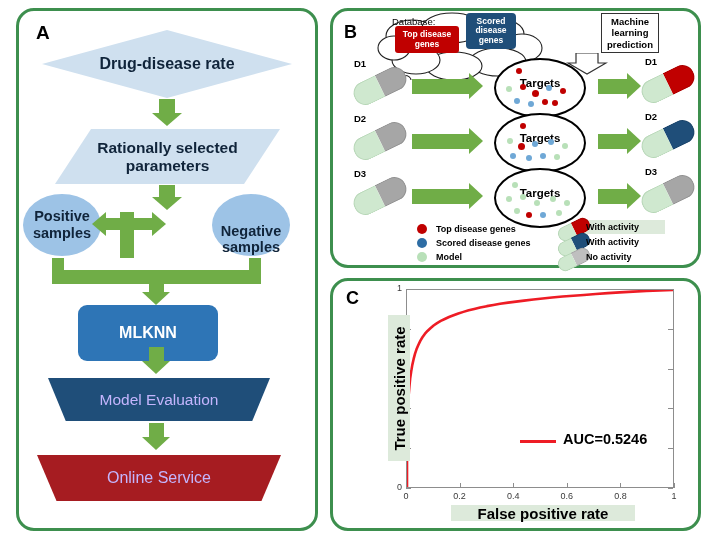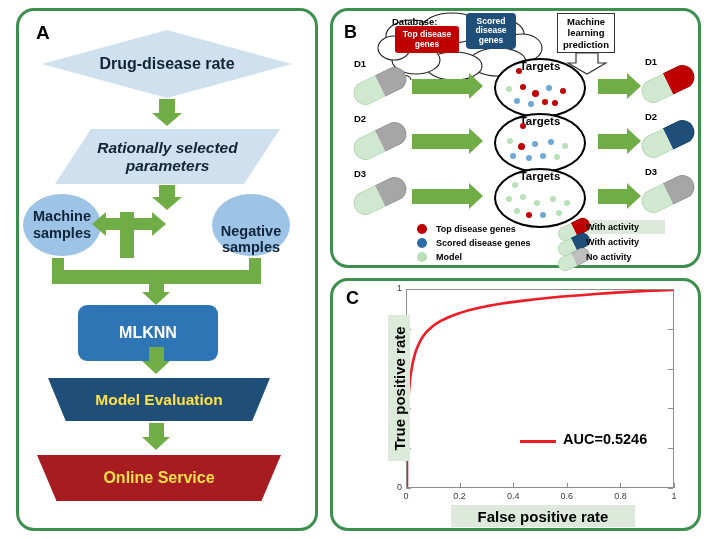--- a/index.html
+++ b/index.html
@@ -7,43 +7,43 @@
        font-family:"Liberation Sans",sans-serif;}
   .panel{position:absolute;border:3px solid #3d8f4e;border-radius:18px;background:#ffffff;box-sizing:border-box;}
   #panel-a{left:16px;top:8px;width:302px;height:523px;}
   #panel-b{left:330px;top:8px;width:371px;height:260px;}
   #panel-c{left:330px;top:278px;width:371px;height:253px;}
   .plabel{position:absolute;font-weight:bold;font-size:19px;color:#000;}
   
   .para{position:absolute;background:#cfe0ef;display:flex;align-items:center;justify-content:center;
         text-align:center;font-weight:bold;color:#10243a;line-height:1.12;}
   .dia{clip-path:polygon(50% 0,100% 50%,50% 100%,0 50%);}
-  .rhom{clip-path:polygon(16% 0,100% 0,84% 100%,0 100%);font-style:italic;}
+  .rhom{clip-path:polygon(16% 0,100% 0,84% 100%,0 100%);}
   .ell{position:absolute;background:#9dc3e6;border-radius:50%;display:flex;align-items:center;
        justify-content:center;text-align:center;font-weight:bold;font-size:14.5px;color:#10243a;line-height:1.15;}
   .arrow-d{position:absolute;background:#70ad47;}
   .arw{position:absolute;background:#70ad47;}
   .box-r{position:absolute;border-radius:9px;display:flex;align-items:center;justify-content:center;
          color:#fff;font-weight:bold;}
-  .trap{position:absolute;display:flex;align-items:center;justify-content:center;color:#fde047;font-weight:bold;}
+  .trap{position:absolute;display:flex;align-items:center;justify-content:center;color:#c4b5fd;font-weight:normal;}
   
   .cap{position:absolute;width:56px;height:24px;transform:rotate(-26deg);}
   .cap .lh,.cap .rh{position:absolute;top:0;width:50%;height:100%;box-sizing:border-box;}
   .cap .lh{left:0;background:#cfe8cf;border-radius:12px 0 0 12px;border:1px solid #b6d6b6;border-right:none;}
   .cap .rh{right:0;border-radius:0 12px 12px 0;border:1px solid rgba(0,0,0,.12);border-left:none;}
   .dlab{position:absolute;font-size:9.5px;font-weight:bold;color:#000;}
   .garrow{position:absolute;height:15px;background:#70ad47;}
   .garrow:after{content:"";position:absolute;right:-13px;top:-6px;width:0;height:0;
      border-top:13.5px solid transparent;border-bottom:13.5px solid transparent;border-left:14px solid #70ad47;}
   .tell{position:absolute;width:88px;height:56px;border:2.5px solid #000;border-radius:50%;background:#fff;}
-  .tell .tt{position:absolute;top:0;left:0;width:100%;text-align:center;font-size:11.5px;font-weight:bold;color:#000;}
+  .tell .tt{position:absolute;top:17px;left:0;width:100%;text-align:center;font-size:11.5px;font-weight:bold;color:#000;}
   .dot{position:absolute;border-radius:50%;}
   .lgd{position:absolute;font-size:9px;font-weight:bold;color:#000;white-space:nowrap;}
   .mlbox{position:absolute;border:1.5px solid #333;background:#fff;text-align:center;
-         font-size:9.5px;font-weight:bold;color:#000;line-height:1.18;padding:12px 3px;box-sizing:border-box;}
+         font-size:9.5px;font-weight:bold;color:#000;line-height:1.18;padding:12px 3px;box-sizing:border-box;margin-left:44px;}
   
   #plot{position:absolute;left:406px;top:289px;width:268px;height:199px;
         border:1px solid #8d8d8d;background:#fff;box-sizing:border-box;}
   .tick{position:absolute;background:#8d8d8d;}
   .tl{position:absolute;font-size:9px;color:#3a3a3a;}
   .axtitle{position:absolute;background:#ddeadb;font-weight:bold;color:#000;
            display:flex;align-items:center;justify-content:center;}
 </style>
 </head>
 <body>
@@ -55,21 +55,21 @@
 
 <div class="arrow-d" style="left:159px;top:99px;width:16px;height:17px;"></div>
 <div style="position:absolute;left:152px;top:113px;width:0;height:0;border-left:15px solid transparent;border-right:15px solid transparent;border-top:13px solid #70ad47;"></div>
 
 <div class="para rhom" style="left:55px;top:129px;width:225px;height:55px;font-size:15.5px;padding:0 30px;box-sizing:border-box;">Rationally selected parameters</div>
 
 <div class="arrow-d" style="left:159px;top:185px;width:16px;height:14px;"></div>
 <div style="position:absolute;left:152px;top:197px;width:0;height:0;border-left:15px solid transparent;border-right:15px solid transparent;border-top:13px solid #70ad47;"></div>
 
 <div class="ell" style="left:23px;top:194px;width:78px;height:62px;">
-  <span>Machine samples</span>
+  <span>Positive samples</span>
 </div>
 <div class="ell" style="left:212px;top:194px;width:78px;height:62px;align-items:flex-end;">
   <span>Negative samples</span>
 </div>
 
 <div class="arw" style="left:120px;top:212px;width:14px;height:46px;"></div>
 <div class="arw" style="left:104px;top:218px;width:48px;height:12px;"></div>
 <div style="position:absolute;left:92px;top:212px;width:0;height:0;border-top:12px solid transparent;border-bottom:12px solid transparent;border-right:14px solid #70ad47;"></div>
 <div style="position:absolute;left:152px;top:212px;width:0;height:0;border-top:12px solid transparent;border-bottom:12px solid transparent;border-left:14px solid #70ad47;"></div>
 
@@ -100,21 +100,21 @@
     <ellipse cx="80" cy="18" rx="30" ry="15"></ellipse>
     <ellipse cx="124" cy="24" rx="28" ry="16"></ellipse>
     <ellipse cx="150" cy="38" rx="20" ry="14"></ellipse>
     <ellipse cx="126" cy="52" rx="28" ry="14"></ellipse>
     <ellipse cx="82" cy="56" rx="28" ry="14"></ellipse>
     <ellipse cx="44" cy="50" rx="24" ry="14"></ellipse>
     <ellipse cx="22" cy="38" rx="16" ry="12"></ellipse>
     <ellipse cx="33" cy="70" rx="6" ry="4.5"></ellipse>
   </g>
 </svg>
-<div style="position:absolute;left:392px;top:16px;font-size:9.5px;font-weight:bold;color:#000;">Database:</div>
+<div style="position:absolute;left:392px;top:16px;font-size:9.5px;font-weight:normal;color:#000;">Database:</div>
 <div style="position:absolute;left:395px;top:26px;width:64px;height:27px;background:#c00000;border-radius:3px;
      color:#fff;font-size:8.5px;font-weight:bold;display:flex;align-items:center;justify-content:center;text-align:center;line-height:1.1;padding:0 2px;box-sizing:border-box;">Top disease genes</div>
 <div style="position:absolute;left:466px;top:13px;width:50px;height:36px;background:#1f4e79;border-radius:4px;
      color:#fff;font-size:8.5px;font-weight:bold;display:flex;align-items:center;justify-content:center;text-align:center;line-height:1.1;padding:0 2px;box-sizing:border-box;">Scored disease genes</div>
 
 <div class="mlbox" style="left:557px;top:13px;width:58px;height:40px;display:flex;align-items:center;justify-content:center;">Machine learning prediction</div>
 <svg style="position:absolute;left:566px;top:53px;" width="42" height="22">
   <polygon points="10,0 32,0 32,10 40,10 21,21 2,10 10,10" fill="#ffffff" stroke="#333" stroke-width="1.2"></polygon>
 </svg>
 
@@ -259,16 +259,16 @@
     <div class="tl" style="left: 382px; top: 442.2px; width: 20px; text-align: right;">0.2</div>
     <div class="tl" style="left: 382px; top: 402.4px; width: 20px; text-align: right;">0.4</div>
     <div class="tl" style="left: 382px; top: 362.6px; width: 20px; text-align: right;">0.6</div>
     <div class="tl" style="left: 382px; top: 322.8px; width: 20px; text-align: right;">0.8</div>
     <div class="tl" style="left: 382px; top: 283px; width: 20px; text-align: right;">1</div>
   </div>
 
 <div class="axtitle" style="left:388px;top:315px;width:22px;height:146px;font-size:15px;">
   <span style="transform:rotate(-90deg);white-space:nowrap;display:block;">True positive rate</span>
 </div>
-<div class="axtitle" style="left:451px;top:505px;width:184px;height:22px;font-size:15px;">False positive rate</div>
+<div class="axtitle" style="left:451px;top:505px;width:184px;height:16px;font-size:15px;">False positive rate</div>
 
 <div style="position:absolute;left:520px;top:440px;width:36px;height:3px;background:#ee1c25;"></div>
 <div style="position:absolute;left:563px;top:431px;font-size:14.5px;font-weight:bold;color:#000;">AUC=0.5246</div>
 
 </body></html>

